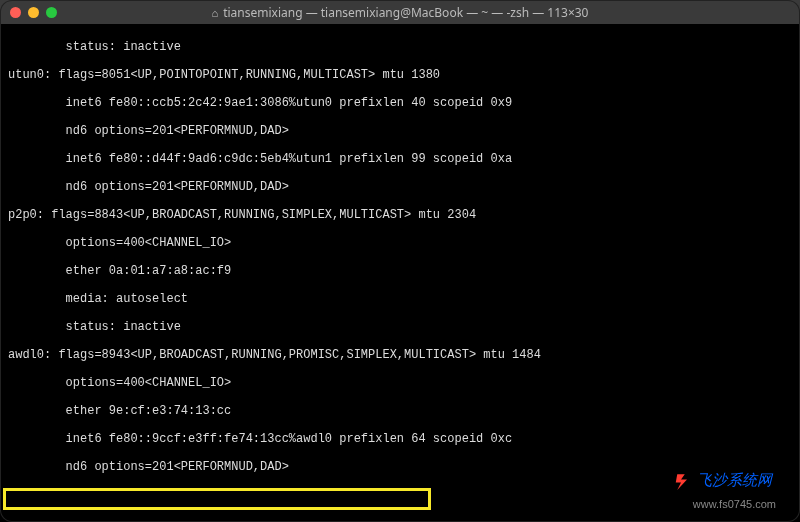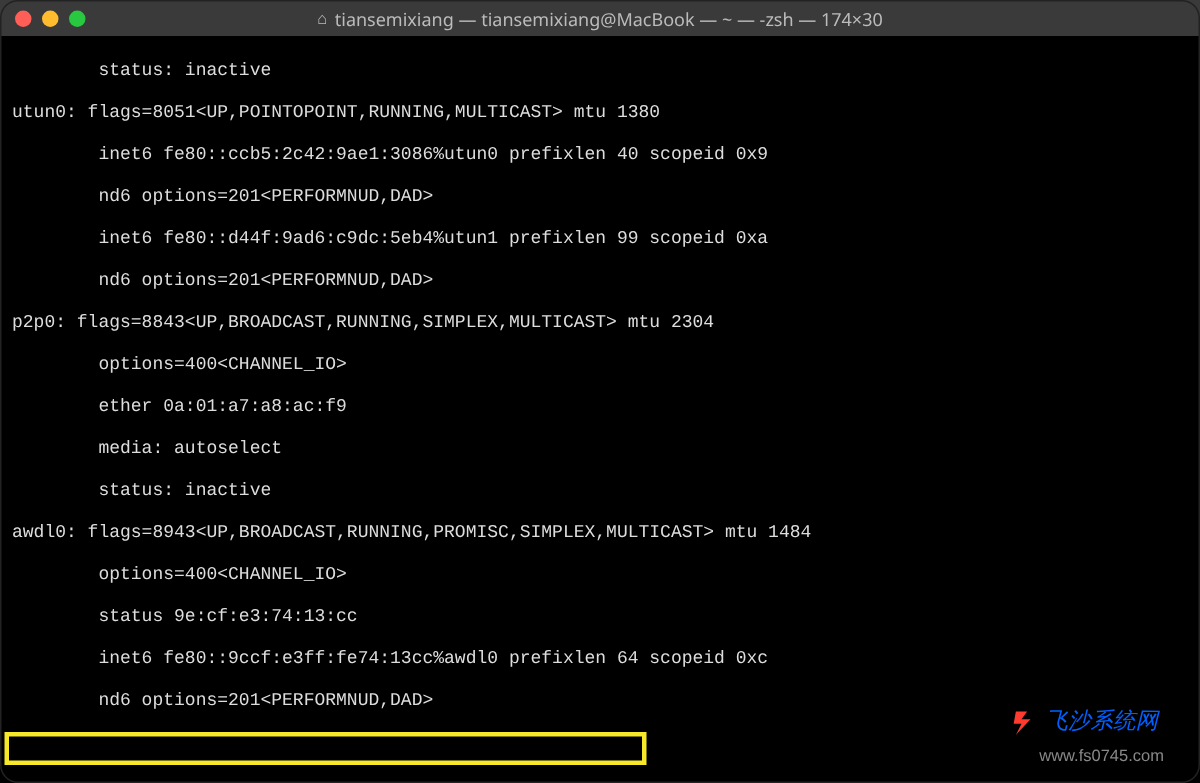--- a/index.html
+++ b/index.html
@@ -105,39 +105,39 @@
 <body>
 
 <div class="titlebar">
   <div class="traffic-lights">
     <div class="light red"></div>
     <div class="light yellow"></div>
     <div class="light green"></div>
   </div>
   <div class="title">
     <span class="home-icon">⌂</span>
-    <span>tiansemixiang — tiansemixiang@MacBook — ~ — -zsh — 174×30</span>
+    <span>tiansemixiang — tiansemixiang@MacBook — ~ — -zsh — 113×30</span>
   </div>
 </div>
 
 <div class="terminal-body">
 <span class="line">        status: inactive</span>
 <span class="line">utun0: flags=8051&lt;UP,POINTOPOINT,RUNNING,MULTICAST&gt; mtu 1380</span>
 <span class="line">        inet6 fe80::ccb5:2c42:9ae1:3086%utun0 prefixlen 40 scopeid 0x9</span>
 <span class="line">        nd6 options=201&lt;PERFORMNUD,DAD&gt;</span>
 <span class="line">        inet6 fe80::d44f:9ad6:c9dc:5eb4%utun1 prefixlen 99 scopeid 0xa</span>
 <span class="line">        nd6 options=201&lt;PERFORMNUD,DAD&gt;</span>
 <span class="line">p2p0: flags=8843&lt;UP,BROADCAST,RUNNING,SIMPLEX,MULTICAST&gt; mtu 2304</span>
 <span class="line">        options=400&lt;CHANNEL_IO&gt;</span>
 <span class="line">        ether 0a:01:a7:a8:ac:f9</span>
 <span class="line">        media: autoselect</span>
 <span class="line">        status: inactive</span>
 <span class="line">awdl0: flags=8943&lt;UP,BROADCAST,RUNNING,PROMISC,SIMPLEX,MULTICAST&gt; mtu 1484</span>
 <span class="line">        options=400&lt;CHANNEL_IO&gt;</span>
-<span class="line">        status 9e:cf:e3:74:13:cc</span>
+<span class="line">        ether 9e:cf:e3:74:13:cc</span>
 <span class="line">        inet6 fe80::9ccf:e3ff:fe74:13cc%awdl0 prefixlen 64 scopeid 0xc</span>
 <span class="line">        nd6 options=201&lt;PERFORMNUD,DAD&gt;</span>
 
 
 
 
 
 
 
 

